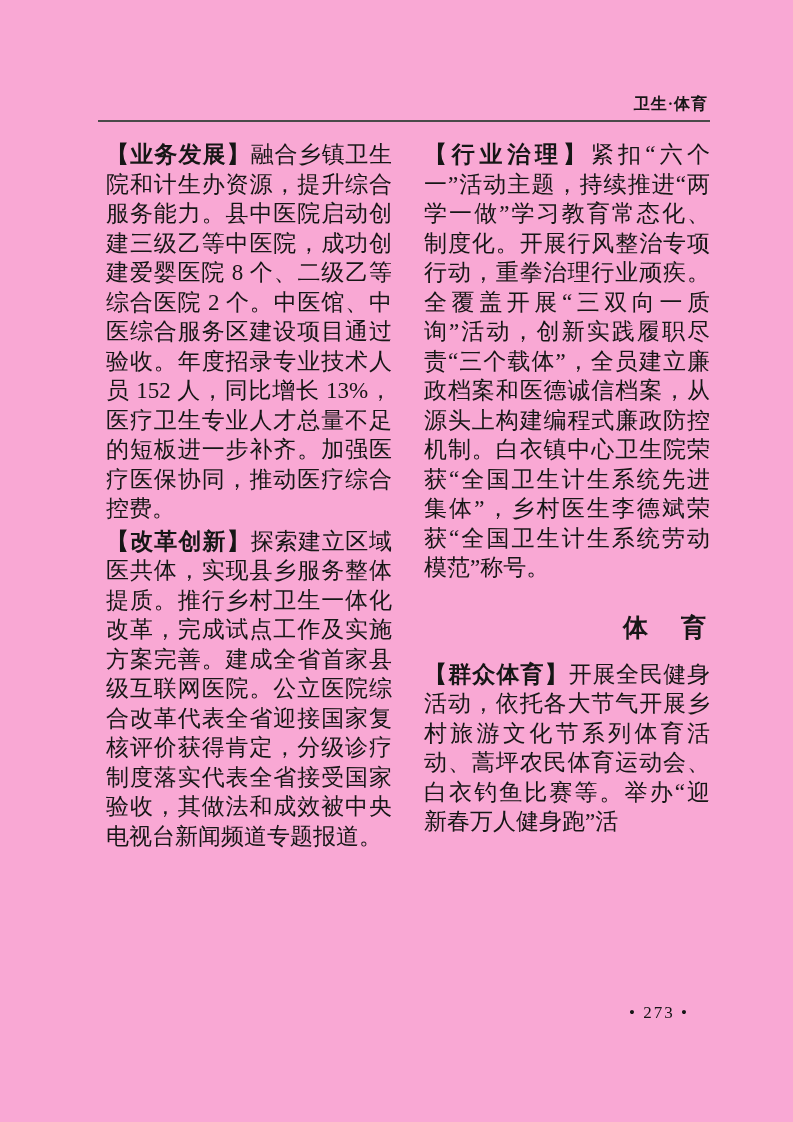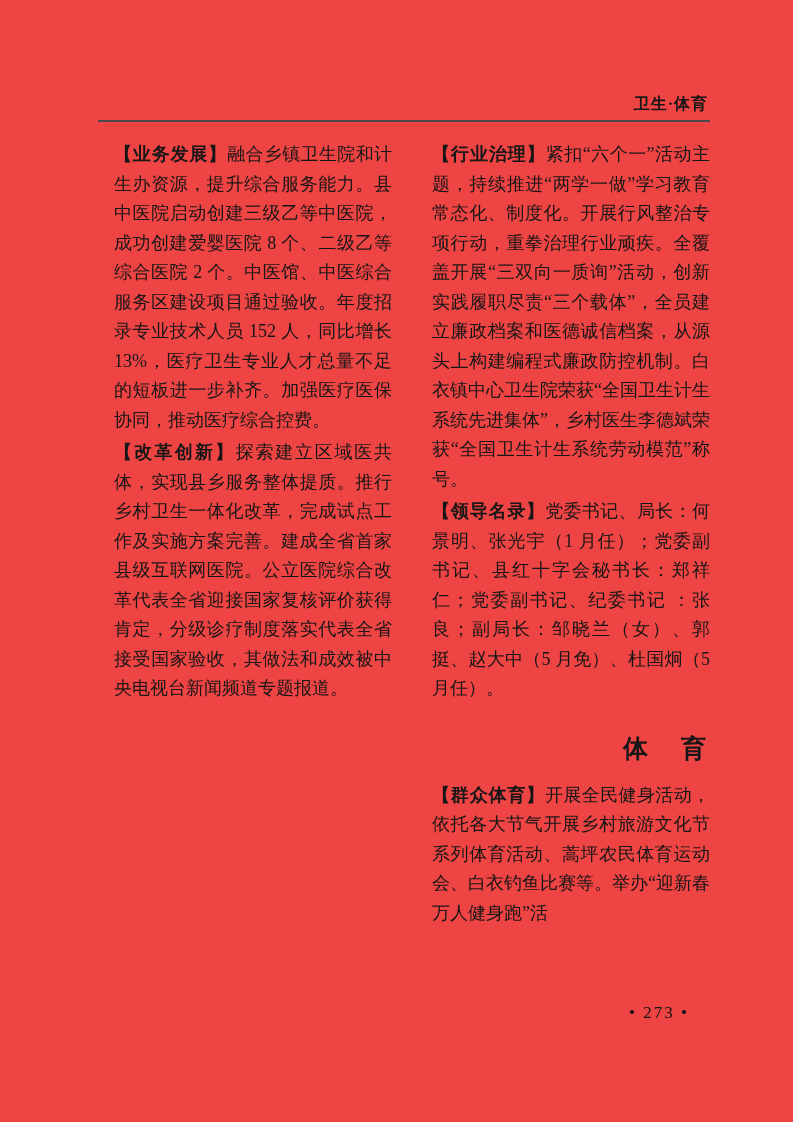--- a/index.html
+++ b/index.html
@@ -4,21 +4,21 @@
 <style>
   html, body {
     margin: 0;
     padding: 0;
     background: #ffffff;
   }
   .page {
     position: relative;
     width: 793px;
     height: 1122px;
-    background: #ef4444;
+    background: #f9a8d4;
     font-family: "Liberation Serif", "DejaVu Serif", serif;
     color: #161616;
     overflow: hidden;
   }
   .page-header {
     position: absolute;
     left: 98px;
     top: 94px;
     width: 612px;
   }
@@ -40,22 +40,22 @@
     left: 98px;
     top: 140px;
     width: 612px;
     display: flex;
     gap: 24px;
   }
   .col {
     width: 294px;
   }
   p.entry {
-    margin: 0 0 3px 16px;
-    font-size: 18px;
+    margin: 0 0 3px 8px;
+    font-size: 23px;
     line-height: 29.5px;
     text-align: justify;
     text-justify: inter-ideograph;
   }
   .entry-label {
     font-family: "Liberation Sans", "DejaVu Sans", sans-serif;
     font-weight: bold;
     letter-spacing: 0.5px;
   }
   .signature {
@@ -95,21 +95,20 @@
     <div class="col">
       <p class="entry"><span class="entry-label">【业务发展】</span><span>融合乡镇卫生院和计生办资源，提升综合服务能力。县中医院启动创建三级乙等中医院，成功创建爱婴医院 8 个、二级乙等综合医院 2 个。中医馆、中医综合服务区建设项目通过验收。年度招录专业技术人员 152 人，同比增长 13%，医疗卫生专业人才总量不足的短板进一步补齐。加强医疗医保协同，推动医疗综合控费。</span></p>
 
       <p class="entry"><span class="entry-label">【改革创新】</span><span>探索建立区域医共体，实现县乡服务整体提质。推行乡村卫生一体化改革，完成试点工作及实施方案完善。建成全省首家县级互联网医院。公立医院综合改革代表全省迎接国家复核评价获得肯定，分级诊疗制度落实代表全省接受国家验收，其做法和成效被中央电视台新闻频道专题报道。</span></p>
 
     </div>
 
     <div class="col">
       <p class="entry"><span class="entry-label">【行业治理】</span><span>紧扣“六个一”活动主题，持续推进“两学一做”学习教育常态化、制度化。开展行风整治专项行动，重拳治理行业顽疾。全覆盖开展“三双向一质询”活动，创新实践履职尽责“三个载体”，全员建立廉政档案和医德诚信档案，从源头上构建编程式廉政防控机制。白衣镇中心卫生院荣获“全国卫生计生系统先进集体”，乡村医生李德斌荣获“全国卫生计生系统劳动模范”称号。</span></p>
 
-      <p class="entry"><span class="entry-label">【领导名录】</span><span>党委书记、局长：何景明、张光宇（1 月任）；党委副书记、县红十字会秘书长：郑祥仁；党委副书记、纪委书记 ：张良；副局长：邹晓兰（女）、郭挺、赵大中（5 月免）、杜国炯（5 月任）。</span></p>
 
 
       <h2 class="section-heading">体　育</h2>
 
 
       <p class="entry"><span class="entry-label">【群众体育】</span><span>开展全民健身活动，依托各大节气开展乡村旅游文化节系列体育活动、蒿坪农民体育运动会、白衣钓鱼比赛等。举办“迎新春万人健身跑”活</span></p>
     </div>
 
   </div>
 

